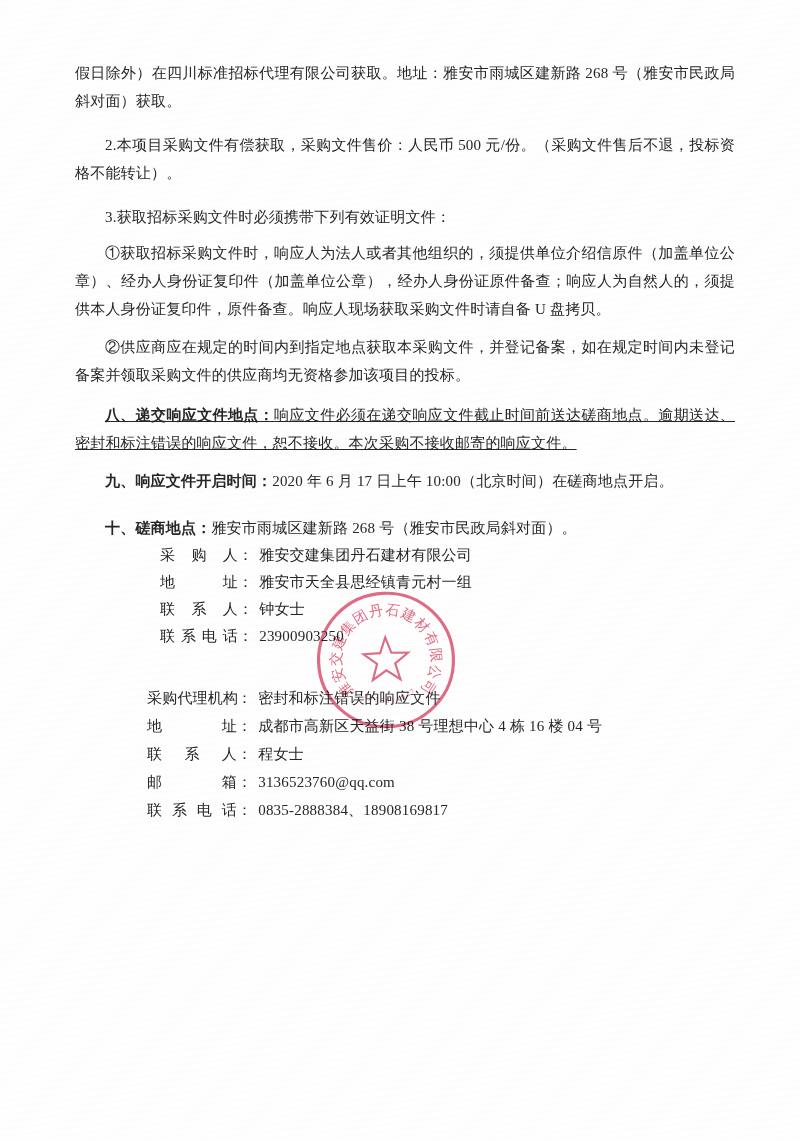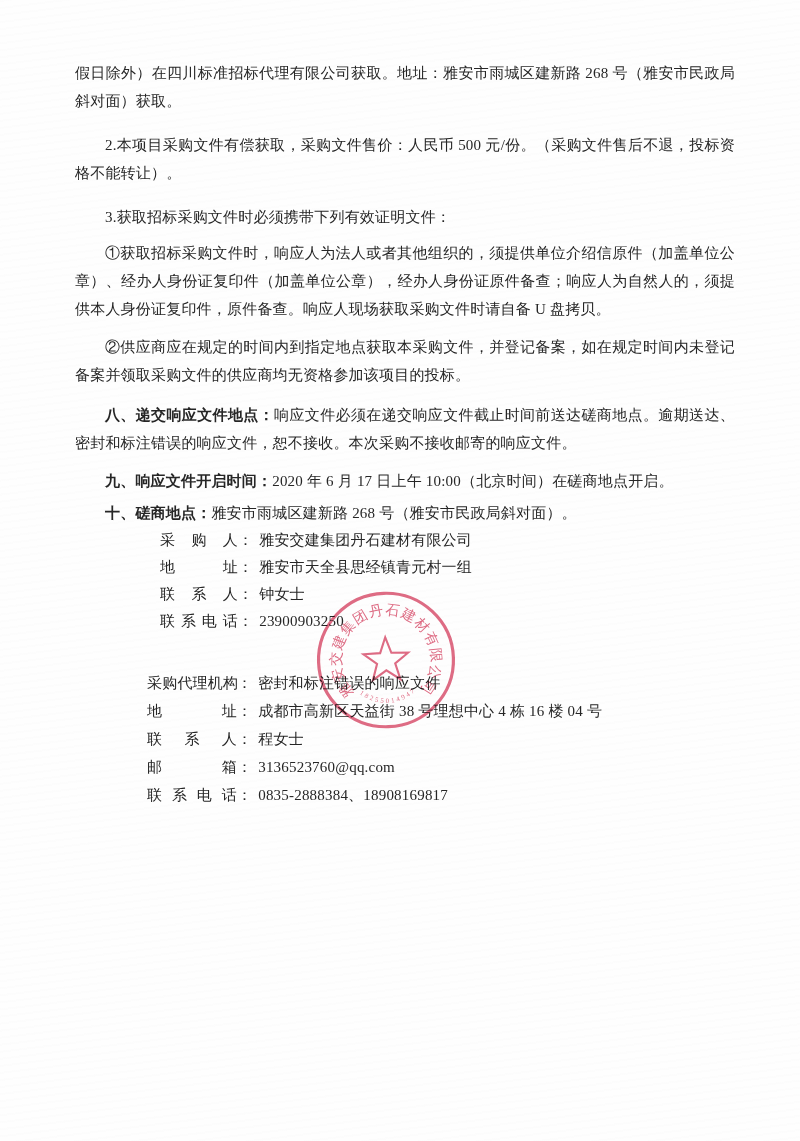--- a/index.html
+++ b/index.html
@@ -28,22 +28,22 @@
     line-height:28px;
     text-align:justify;
     letter-spacing:0.2px;
   }
   .para{margin:0 0 16px 0; text-indent:2em;}
   .para.no-indent{text-indent:0;}
   .para.mb8{margin-bottom:8px;}
   .para.mb10{margin-bottom:10px;}
   .para.mb12{margin-bottom:12px;}
   .sec{margin:0 0 10px 0; text-indent:2em;}
-  .sec.mb9{}
-  .sec.mb5{margin-bottom:4px;}
+  .sec.mb9{text-decoration:underline;}
+  .sec.mb5{margin-bottom:19px;}
   .sec.mb0{margin-bottom:0;}
   .sec.mb2{margin-bottom:2px;}
   .sec b{font-weight:bold;}
   .contact-block{margin:0;}
   .contact-block.agency{margin-top:34px;}
   .crow{
     line-height:27px;
     text-align:left;
     white-space:nowrap;
   }

